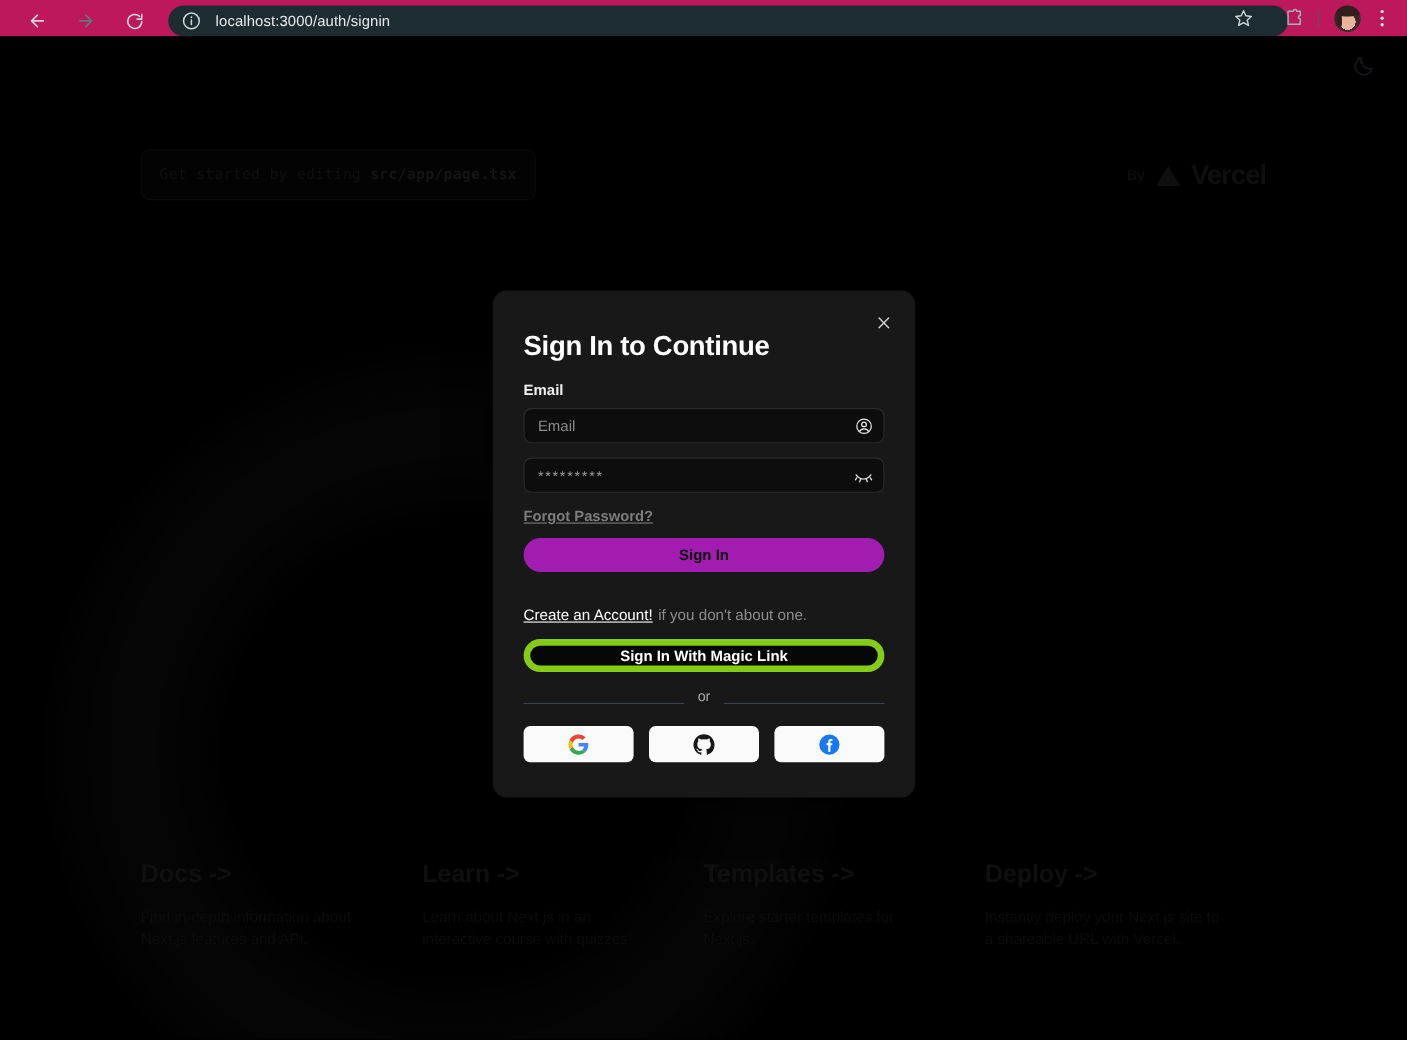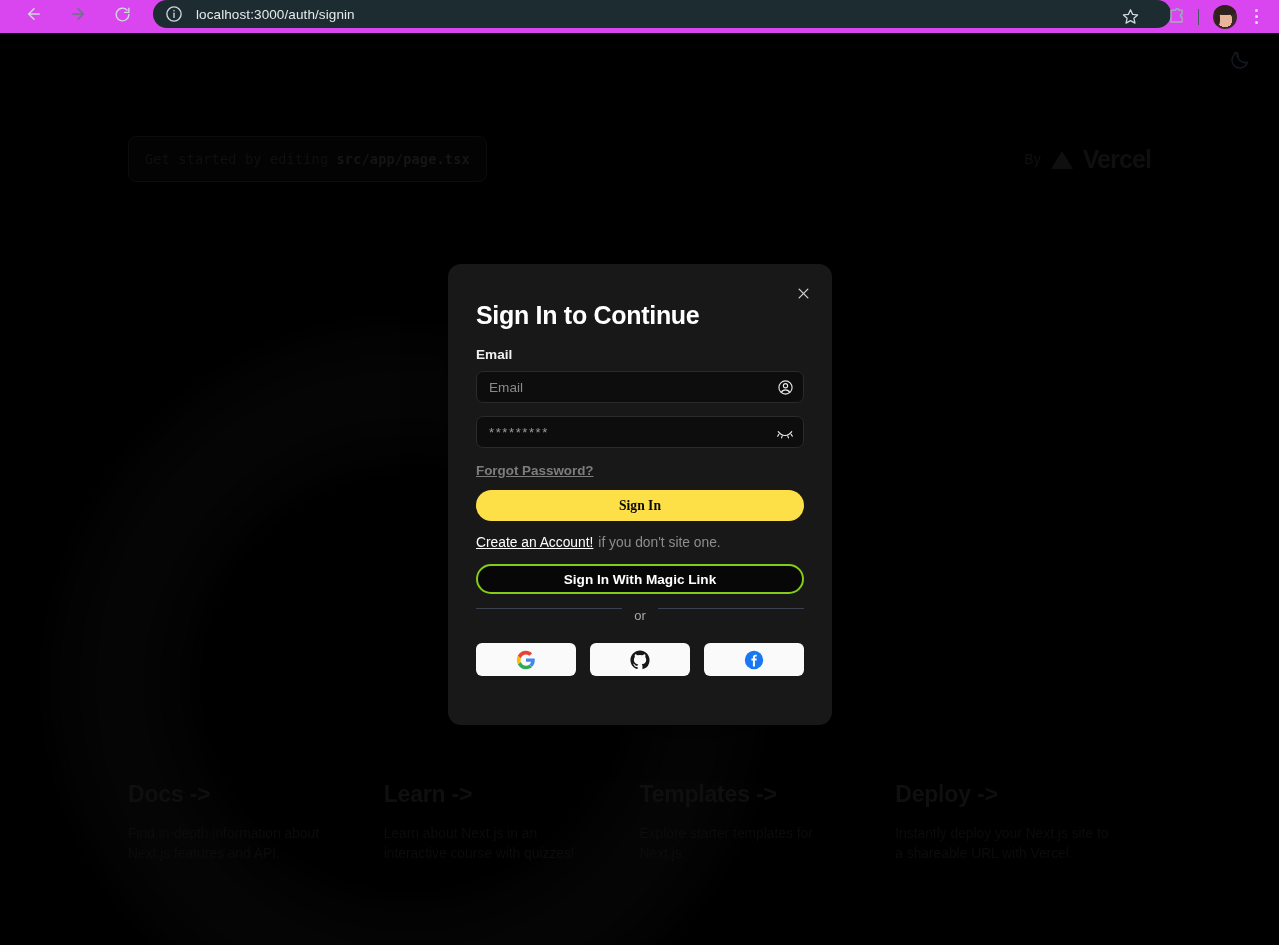--- a/index.html
+++ b/index.html
@@ -8,22 +8,22 @@
     width: 1279px; height: 945px;
     overflow: hidden;
     font-family: "Liberation Sans", sans-serif;
     background: #000;
   }
 
   
   #browser-chrome {
     position: absolute; top: 0; left: 0;
     width: 1279px; height: 33px;
-    background: #d946ef;
-    display: flex; align-items: flex-start;
+    background: #be185d;
+    display: flex; align-items: flex-end;
     padding: 0 10px;
     gap: 0px;
   }
   .nav-btn {
     width: 28px; height: 28px;
     display: flex; align-items: center; justify-content: center;
     border-radius: 50%;
     flex: 0 0 auto;
   }
   .nav-btn svg { display: block; }
@@ -214,48 +214,48 @@
     display: flex; align-items: center; justify-content: center;
   }
   #forgot-password-link {
     font-size: 13.4px; color: #7d7d7d;
     margin-top: -2px; margin-bottom: 12px;
     display: inline-block;
     font-weight: bold;
   }
   #signin-button {
     width: 100%; height: 31px;
-    background: #fde047;
+    background: #a21caf;
     color: #0a0a0a;
     border: none; border-radius: 16px;
     font-size: 13.6px; font-weight: 700;
-    font-family: Liberation Serif, serif;
+    font-family: Liberation Sans, sans-serif;
     cursor: pointer;
-    margin-bottom: 14px;
+    margin-bottom: 32px;
   }
   #create-account-row {
     font-size: 13.8px;
     margin-bottom: 14px;
     white-space: nowrap;
   }
   #create-account-link { color: #ffffff; font-weight: 400; }
   #create-account-tail { color: #8d8d8d; margin-left: 5px; }
   #magic-link-button {
     width: 100%; height: 30px;
     background: #070707;
     color: #fff;
-    border: 2px solid #84cc16;
+    border: 6px solid #84cc16;
     border-radius: 15px;
     font-size: 13.6px; font-weight: 700;
     font-family: "Liberation Sans", sans-serif;
     cursor: pointer;
     margin-bottom: 14px;
   }
   #divider-row {
-    display: flex; align-items: flex-start; gap: 12px;
+    display: flex; align-items: flex-end; gap: 12px;
     margin-bottom: 20px;
   }
   #divider-row .line { flex: 1; height: 1px; background: #3c4152; }
   #divider-row .or-text { color: #a8a8a8; font-size: 13px; }
   #social-row { display: flex; gap: 14px; }
   .social-button {
     flex: 1; height: 33px;
     background: #fafafa;
     border: none; border-radius: 6px;
     display: flex; align-items: center; justify-content: center;
@@ -397,21 +397,21 @@
           <line x1="20.2" y1="15.2" x2="21.8" y2="17.6"></line>
         </svg>
       </span>
     </div>
 
     <a id="forgot-password-link" href="#">Forgot Password?</a>
 
     <button id="signin-button">Sign In</button>
 
     <div id="create-account-row">
-      <a id="create-account-link" href="#">Create an Account!</a><span id="create-account-tail">if you don't site one.</span>
+      <a id="create-account-link" href="#">Create an Account!</a><span id="create-account-tail">if you don't about one.</span>
     </div>
 
     <button id="magic-link-button">Sign In With Magic Link</button>
 
     <div id="divider-row">
       <span class="line"></span>
       <span class="or-text">or</span>
       <span class="line"></span>
     </div>
 

